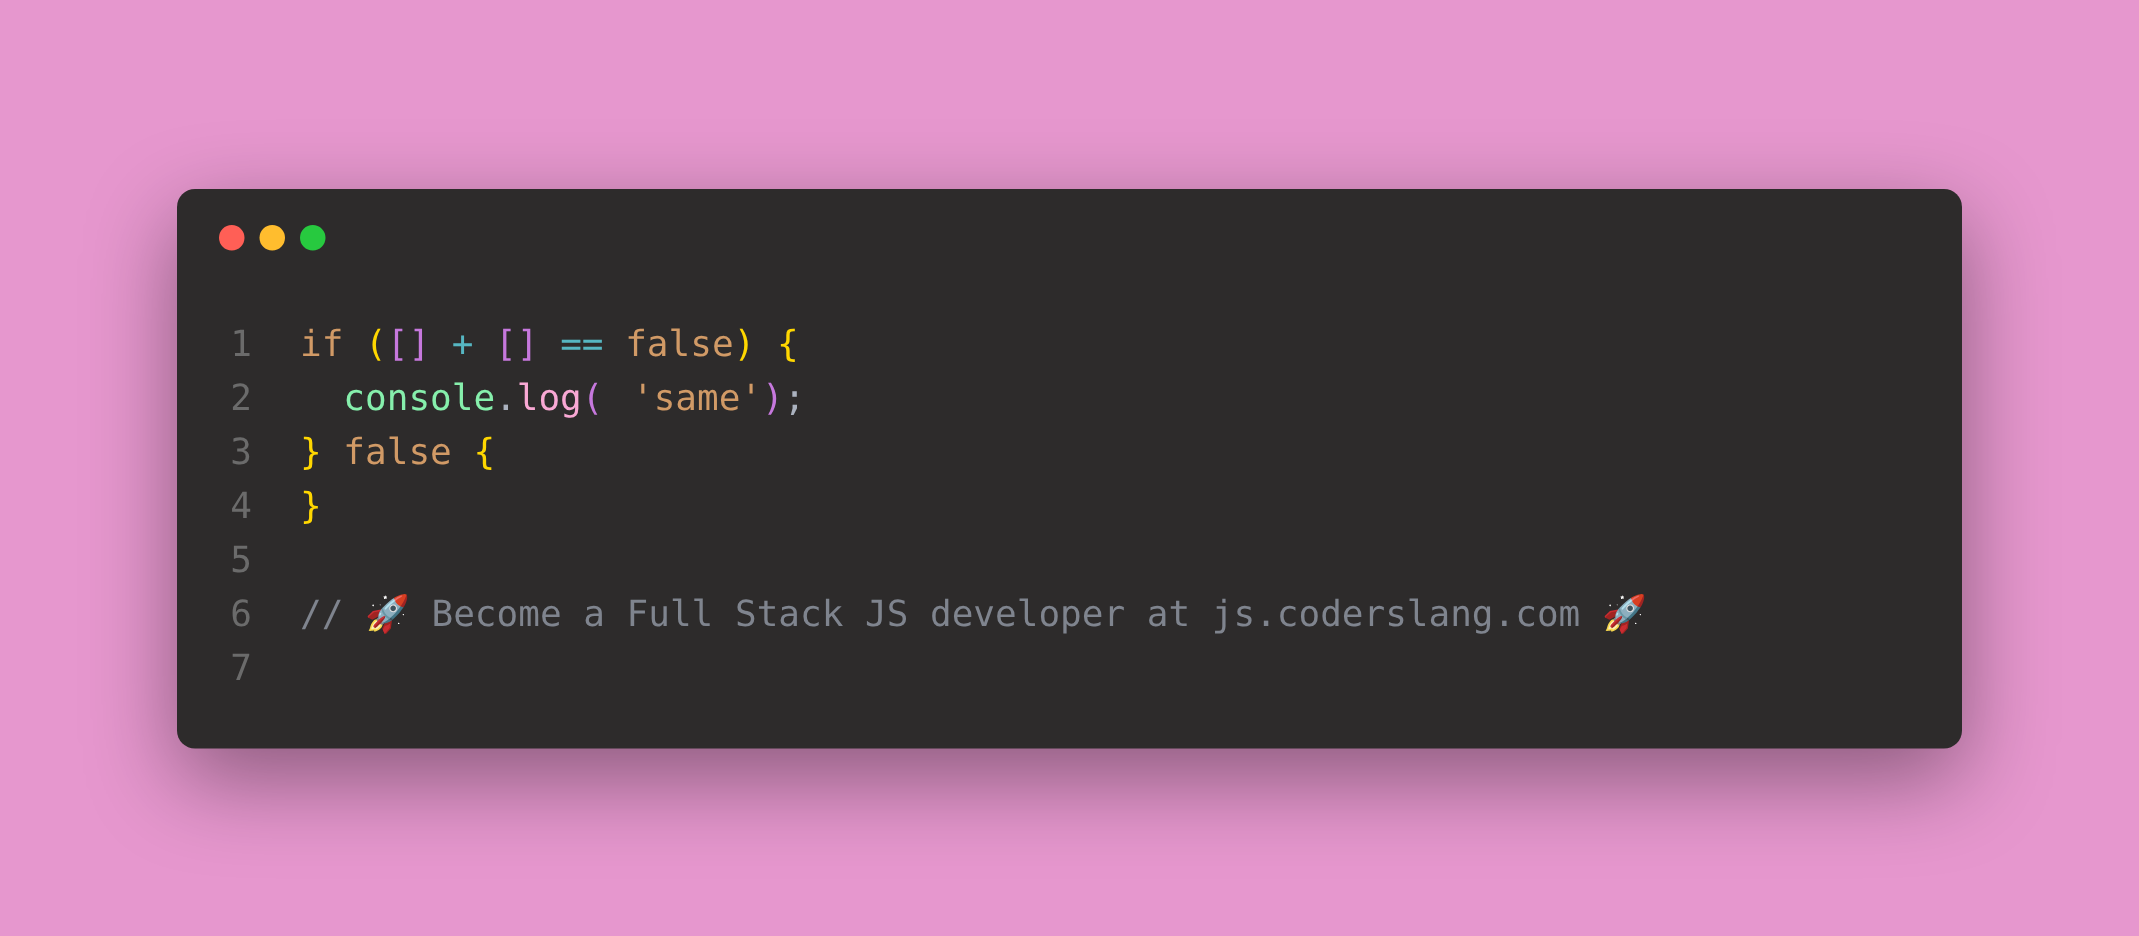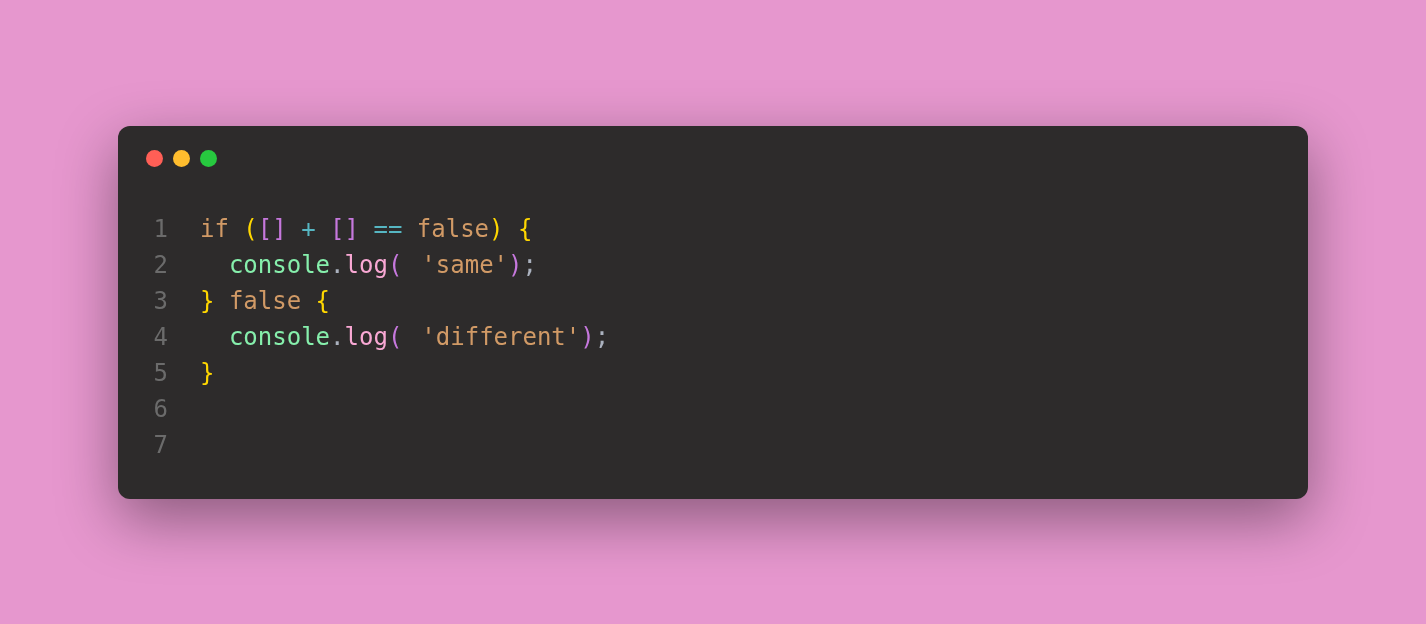--- a/index.html
+++ b/index.html
@@ -99,18 +99,18 @@
       <div>4</div>
       <div>5</div>
       <div>6</div>
       <div>7</div>
     </div>
 
     <div class="code-content">
       <div class="code-line"><span class="tok-keyword">if</span><span class="tok-default"> </span><span class="tok-paren2">(</span><span class="tok-paren">[</span><span class="tok-paren">]</span><span class="tok-default"> </span><span class="tok-operator">+</span><span class="tok-default"> </span><span class="tok-paren">[</span><span class="tok-paren">]</span><span class="tok-default"> </span><span class="tok-operator">==</span><span class="tok-default"> </span><span class="tok-const">false</span><span class="tok-paren2">)</span><span class="tok-default"> </span><span class="tok-paren2">{</span></div>
       <div class="code-line"><span class="tok-default">  </span><span class="tok-object">console</span><span class="tok-punct">.</span><span class="tok-method">log</span><span class="tok-paren">(</span><span class="tok-string">'same'</span><span class="tok-paren">)</span><span class="tok-punct">;</span></div>
       <div class="code-line"><span class="tok-paren2">}</span><span class="tok-default"> </span><span class="tok-keyword">false</span><span class="tok-default"> </span><span class="tok-paren2">{</span></div>
-      <div class="code-line"><span class="tok-default">  </span><span class="tok-object">console</span><span class="tok-punct">.</span><span class="tok-method">log</span><span class="tok-paren">(</span><span class="tok-string">'different'</span><span class="tok-paren">)</span><span class="tok-punct">;</span></div>
       <div class="code-line"><span class="tok-paren2">}</span></div>
       <div class="code-line"><span class="tok-default"></span></div>
+      <div class="code-line"><span class="tok-comment">// 🚀 Become a Full Stack JS developer at js.coderslang.com 🚀</span></div>
     </div>
   </div>
 </div>
 
 </body></html>

